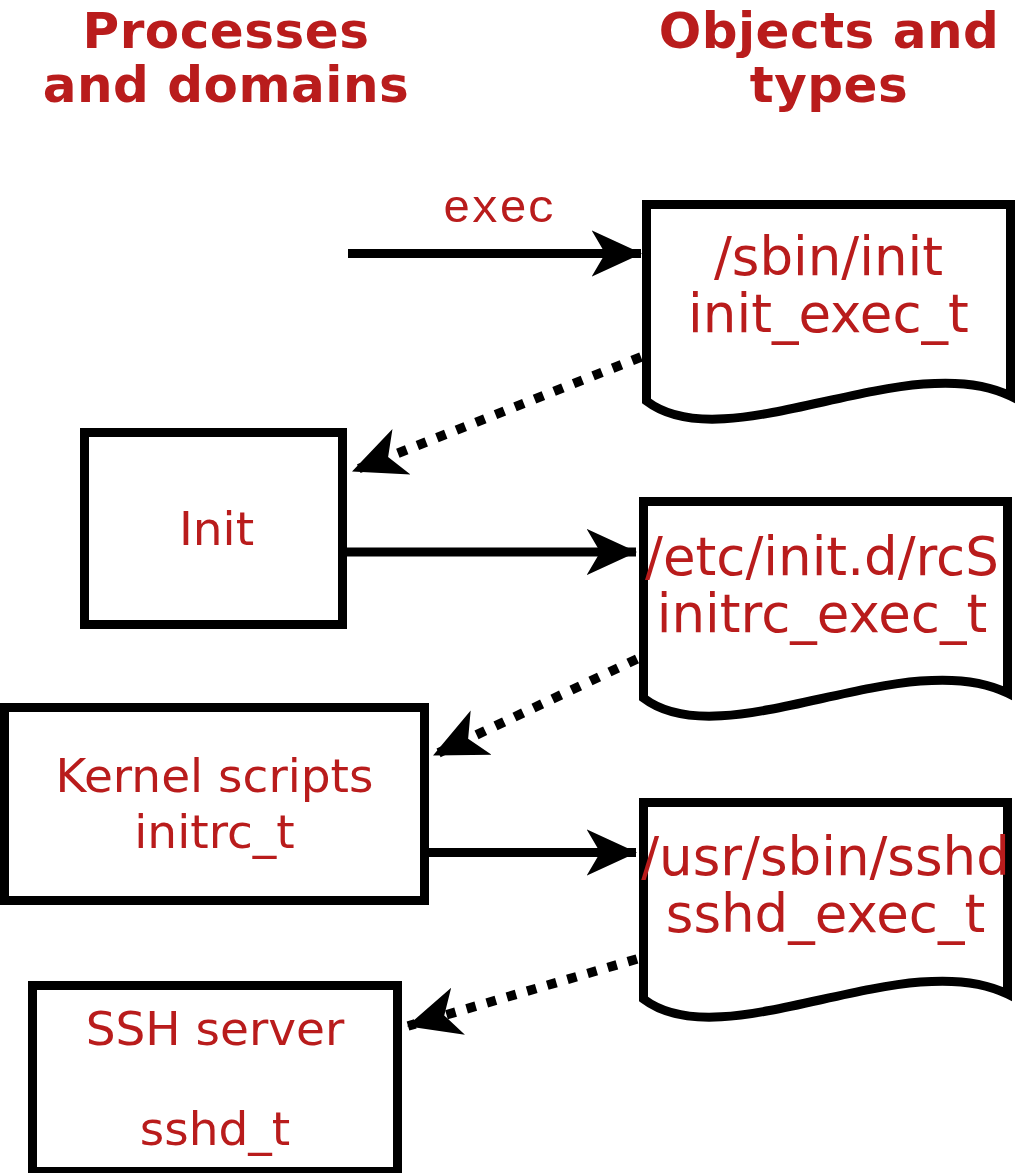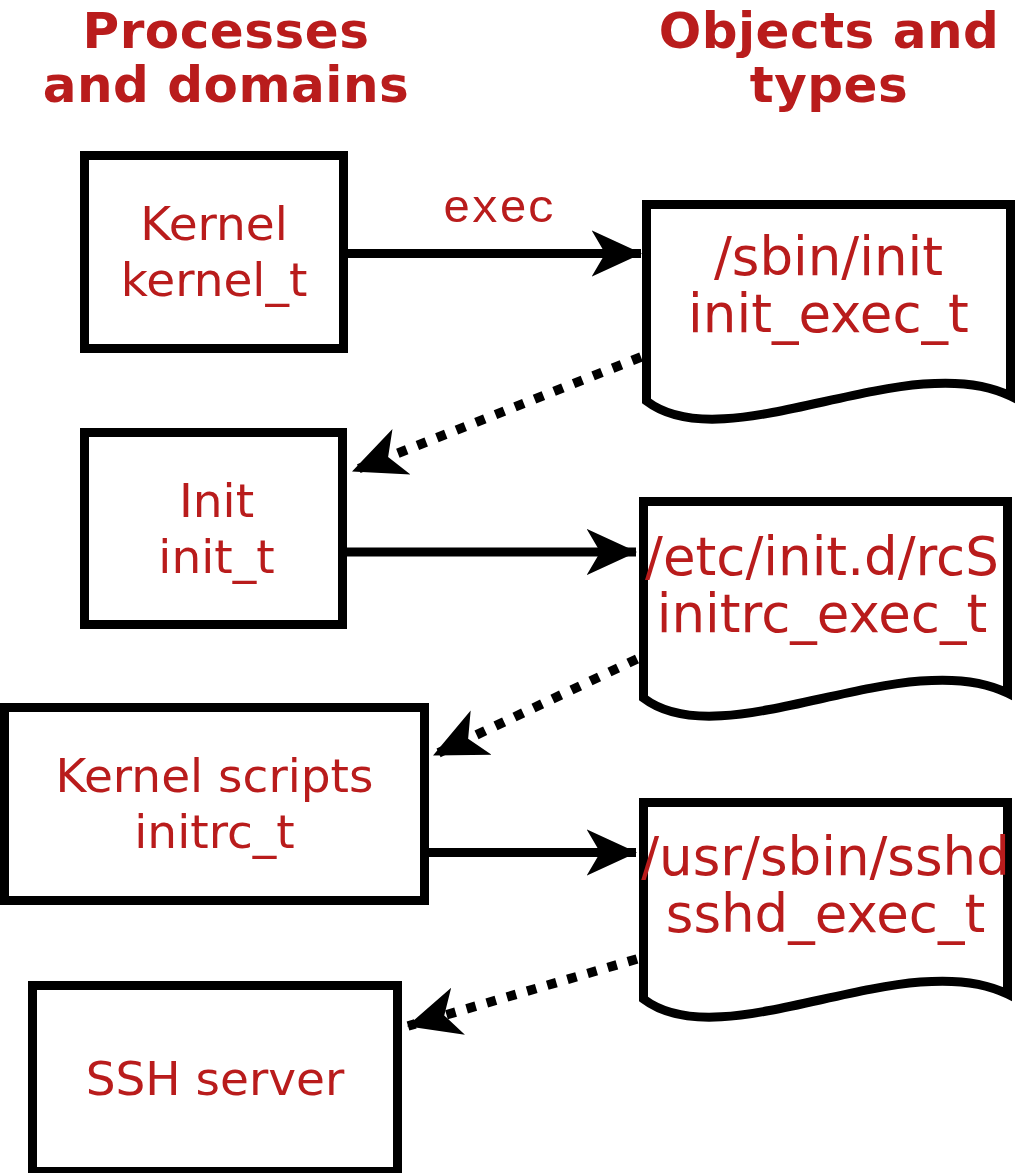--- a/index.html
+++ b/index.html
@@ -55,34 +55,30 @@
     <line x1="641" y1="349" x2="353" y2="463" stroke="#000" stroke-width="9.5" stroke-dasharray="9.5 11.5" marker-end="url(#arrowhead)"></line>
     <line x1="637" y1="651" x2="434" y2="747" stroke="#000" stroke-width="9.5" stroke-dasharray="9.5 11.5" marker-end="url(#arrowhead)"></line>
     <line x1="637" y1="951" x2="408" y2="1018" stroke="#000" stroke-width="9.5" stroke-dasharray="9.5 11.5" marker-end="url(#arrowhead)"></line>
   </svg>
 
   <div class="col-header" style="left:16px;width:420px;">Processes
 and domains</div>
   <div class="col-header" style="left:640px;width:378px;">Objects and
 types</div>
 
-  <div class="pbox" style="left:80px;top:143px;width:268px;height:202px;">
-    <span>Kernel</span>
-    <span>kernel_t</span>
-  </div>
   <div class="pbox" style="left:80px;top:420px;width:267px;height:201px;padding-left:6px;">
     <span>Init</span>
-    <span>init_t</span>
   </div>
   <div class="pbox" style="left:0px;top:695px;width:429px;height:202px;">
     <span>Kernel scripts</span>
     <span>initrc_t</span>
   </div>
   <div class="pbox" style="left:28px;top:973px;width:374px;height:195px;gap:44px;">
     <span>SSH server</span>
+    <span>sshd_t</span>
   </div>
 
   <div class="doc-label" style="left:642px;top:220px;width:373px;">
     <div>/sbin/init</div>
     <div>init_exec_t</div>
   </div>
   <div class="doc-label" style="left:639px;top:520px;width:366px;">
     <div>/etc/init.d/rcS</div>
     <div>initrc_exec_t</div>
   </div>

